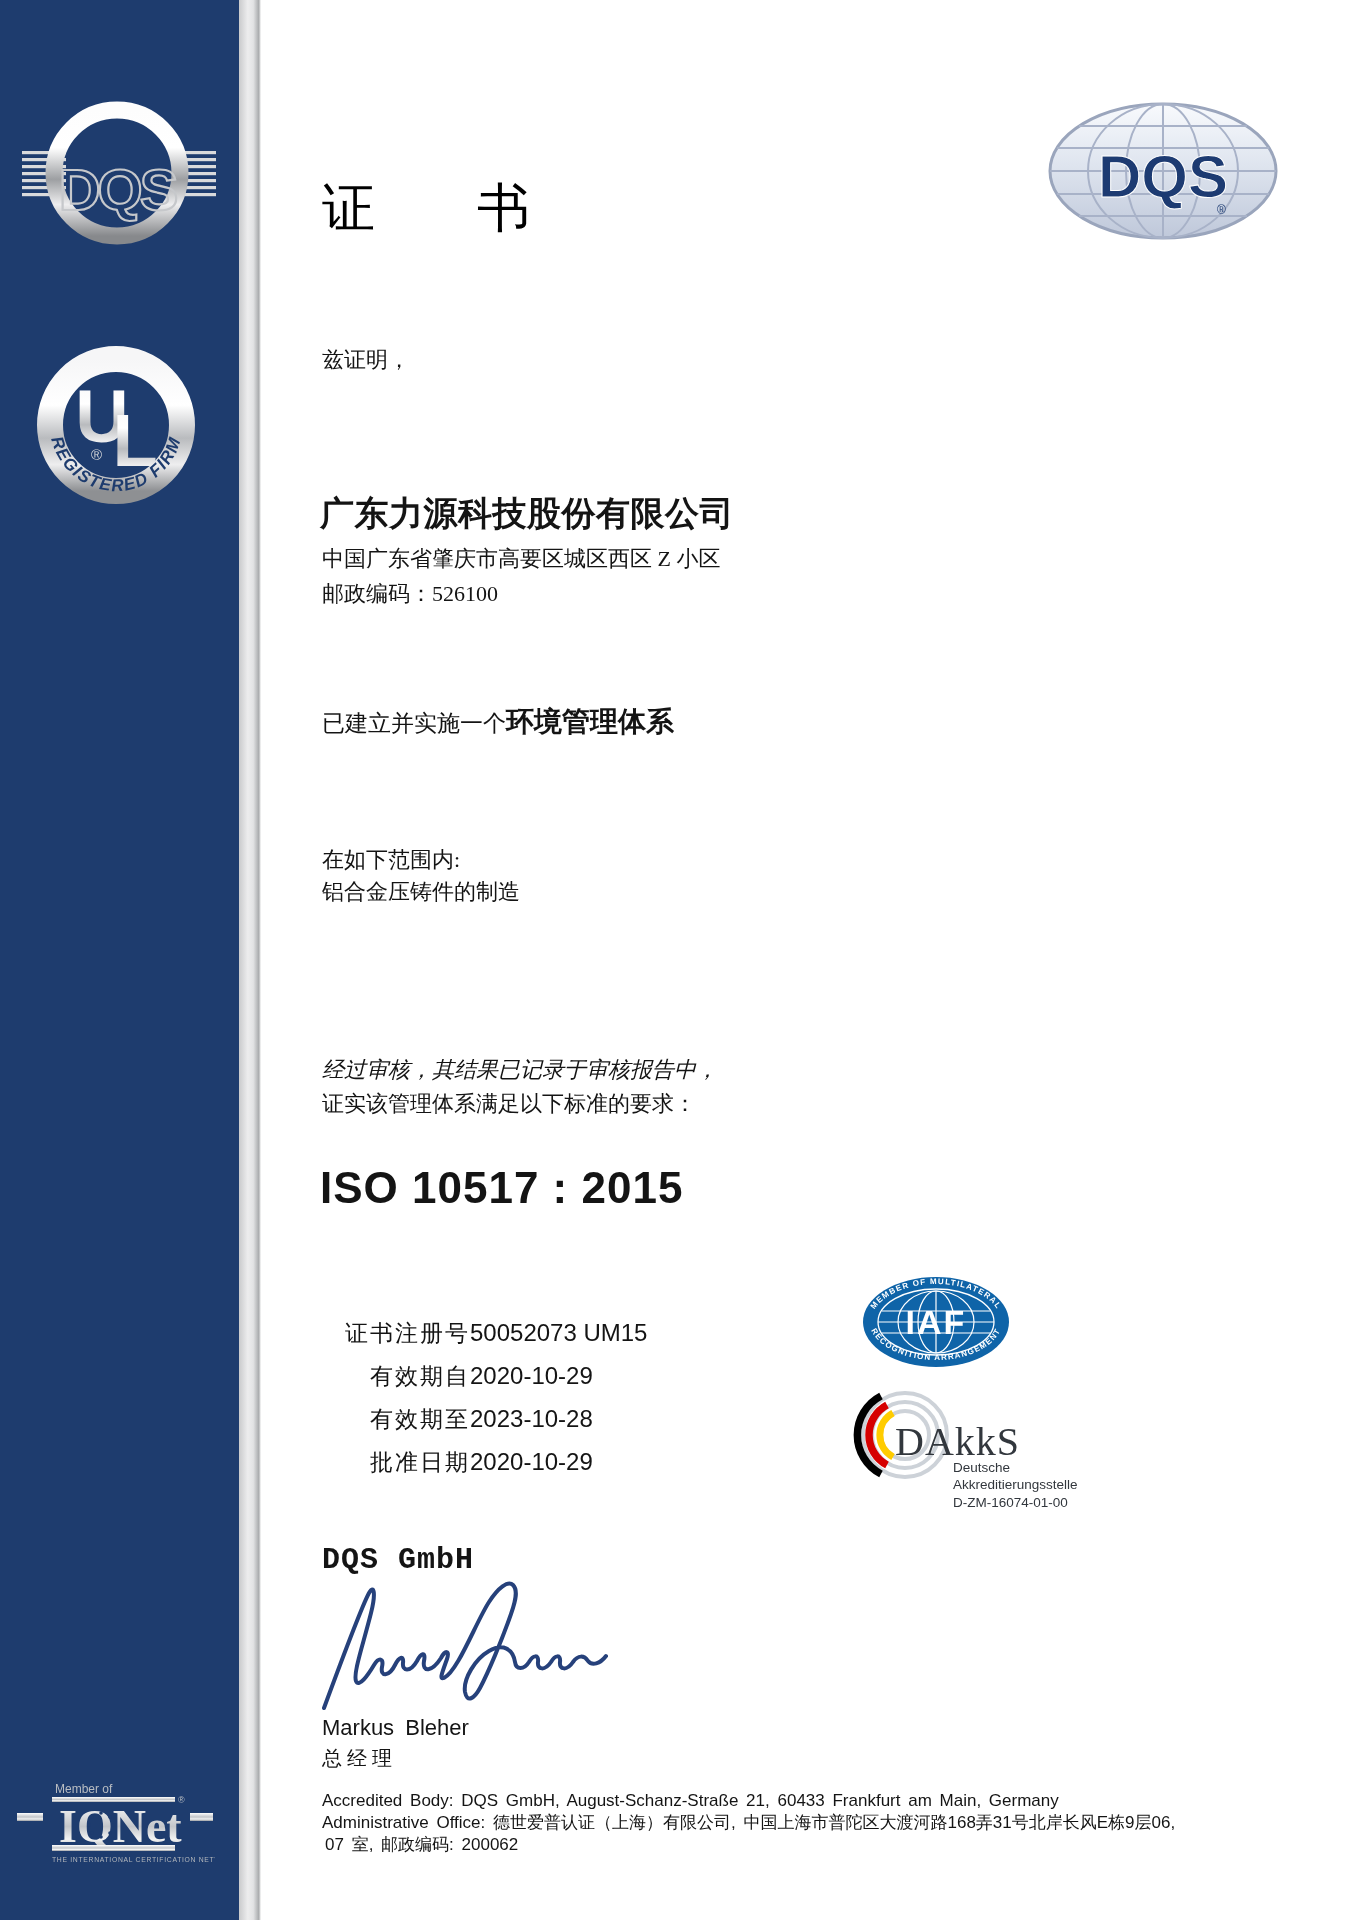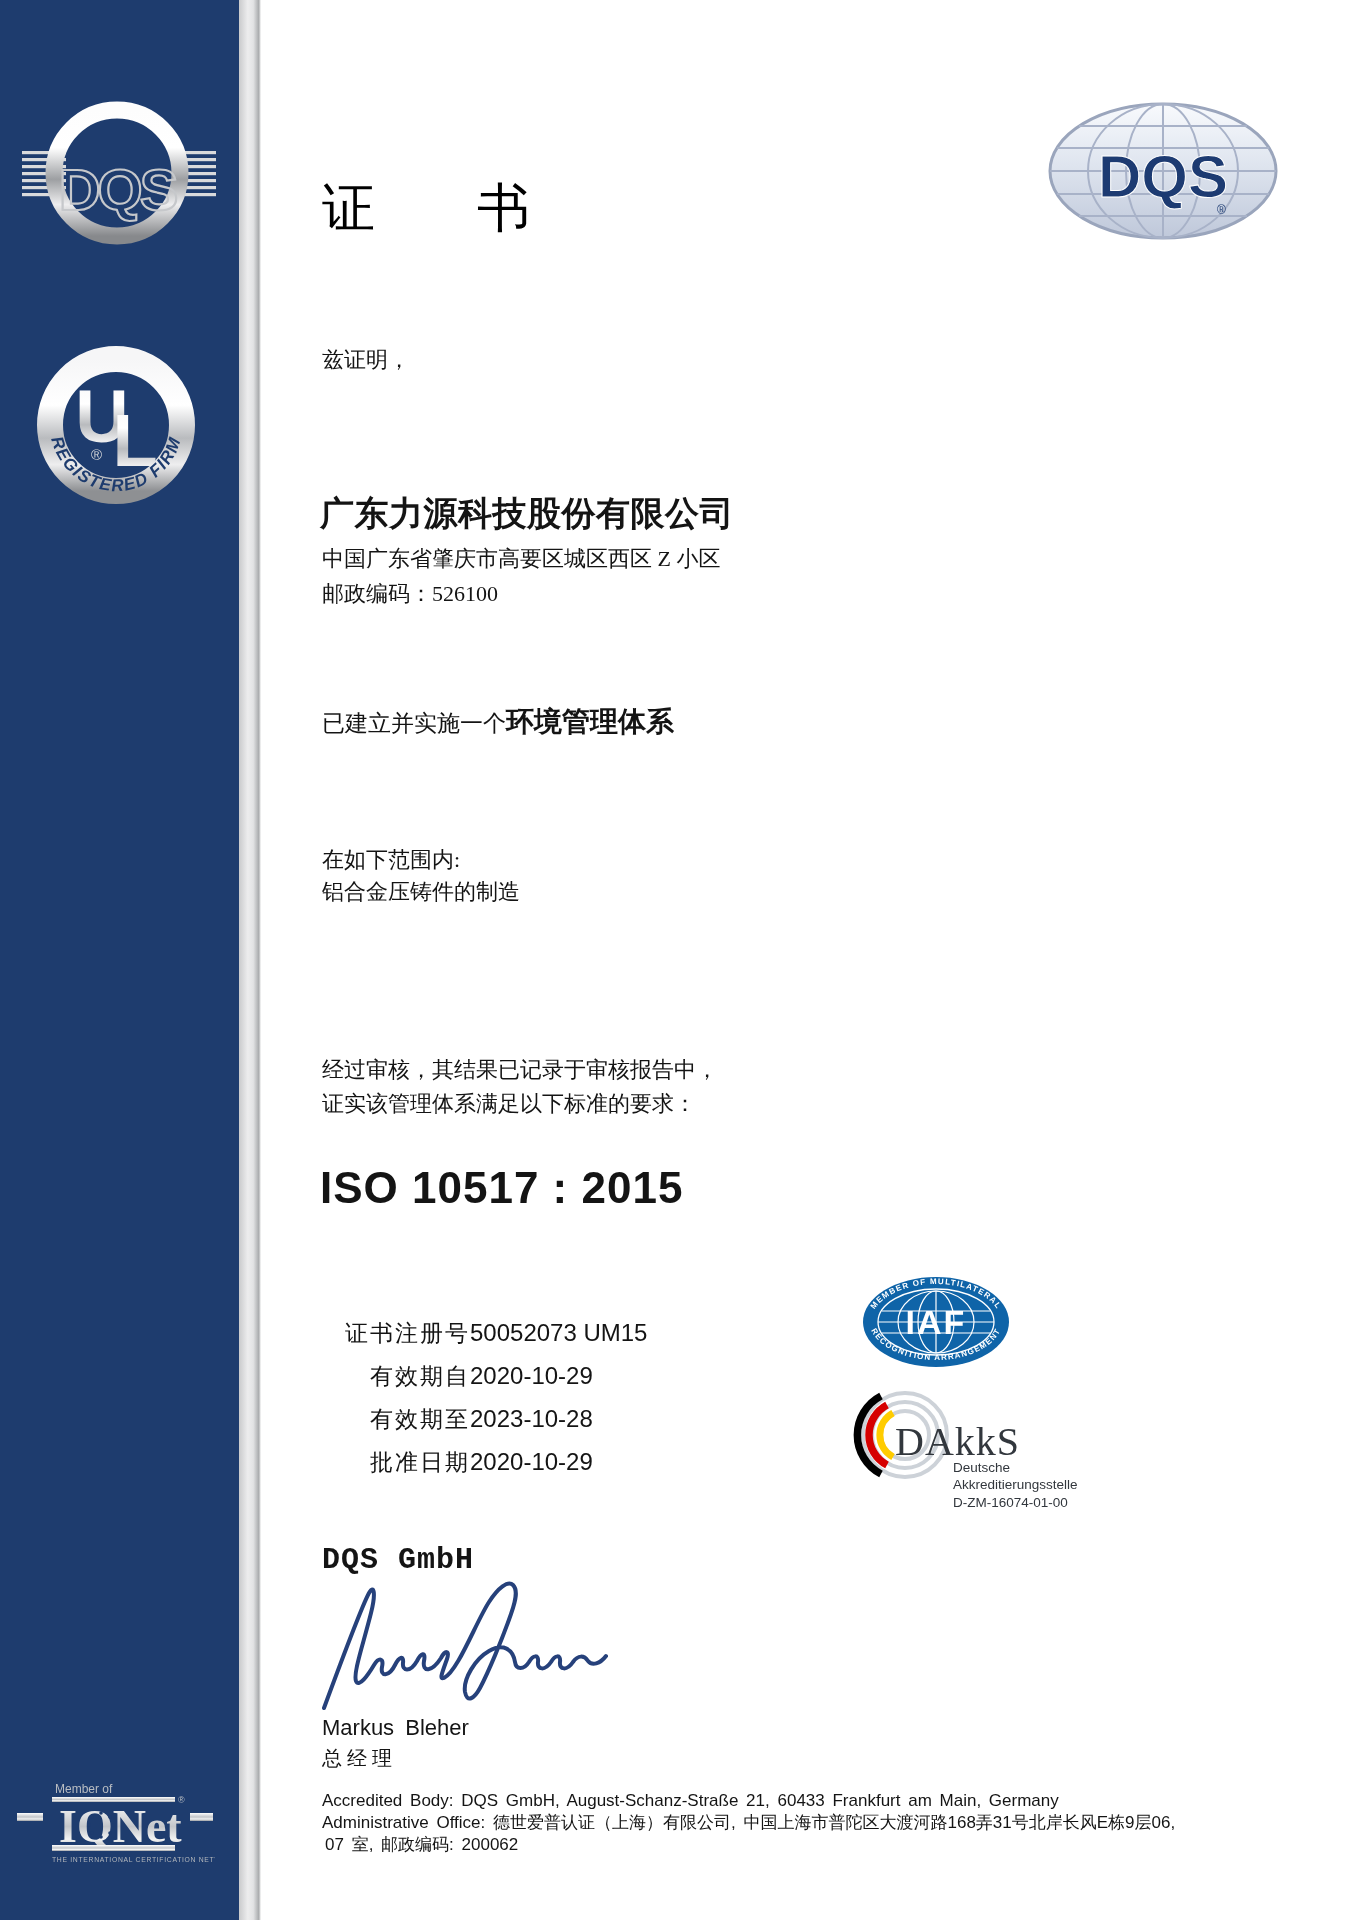--- a/index.html
+++ b/index.html
@@ -13,21 +13,21 @@
   
   .title{left:322px;top:131px;font-size:53px;letter-spacing:102px;color:#000;white-space:nowrap;margin-top:42px;}
   .intro{left:322px;top:345px;font-size:22px;}
   .company{left:320px;top:491px;font-size:34px;font-weight:700;letter-spacing:0.5px;white-space:nowrap;}
   .addr{left:322px;top:544px;font-size:22px;white-space:nowrap;}
   .postal{left:322px;top:579px;font-size:22px;}
   .system{left:322px;top:703px;font-size:23px;white-space:nowrap;}
   .system .emph{font-size:28px;font-weight:700;}
   .scope-label{left:322px;top:845px;font-size:22px;}
   .scope-value{left:322px;top:877px;font-size:22px;}
-  .audit1{left:322px;top:1055px;font-size:22px;white-space:nowrap;}
+  .audit1{left:322px;top:1055px;font-size:22px;white-space:nowrap;font-style:italic;}
   .audit2{left:322px;top:1089px;font-size:22px;white-space:nowrap;}
   .standard{left:320px;top:1163px;font-size:44px;font-weight:700;
             font-family:"Liberation Sans","DejaVu Sans",sans-serif;letter-spacing:1px;}
   .details{left:322px;top:1318px;}
   .detail-row{display:flex;align-items:baseline;height:43px;}
   .detail-label{width:148px;font-size:23px;letter-spacing:2px;text-align:right;}
   .detail-value{font-size:24px;font-family:"Liberation Sans","DejaVu Sans",sans-serif;}
   .issuer{left:322px;top:1543px;font-size:30px;font-weight:700;
           font-family:Liberation Mono, monospace;letter-spacing:1px;}
   .signer-name{left:322px;top:1715px;font-size:22px;word-spacing:5px;

